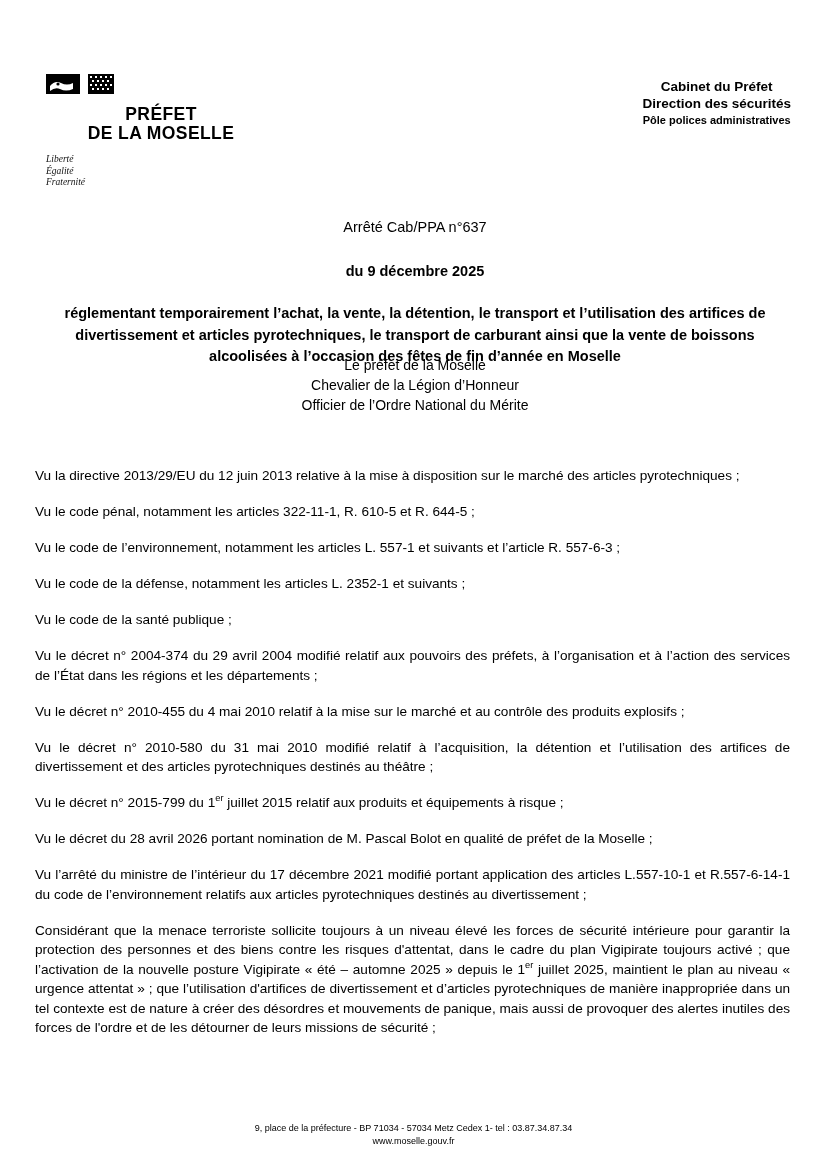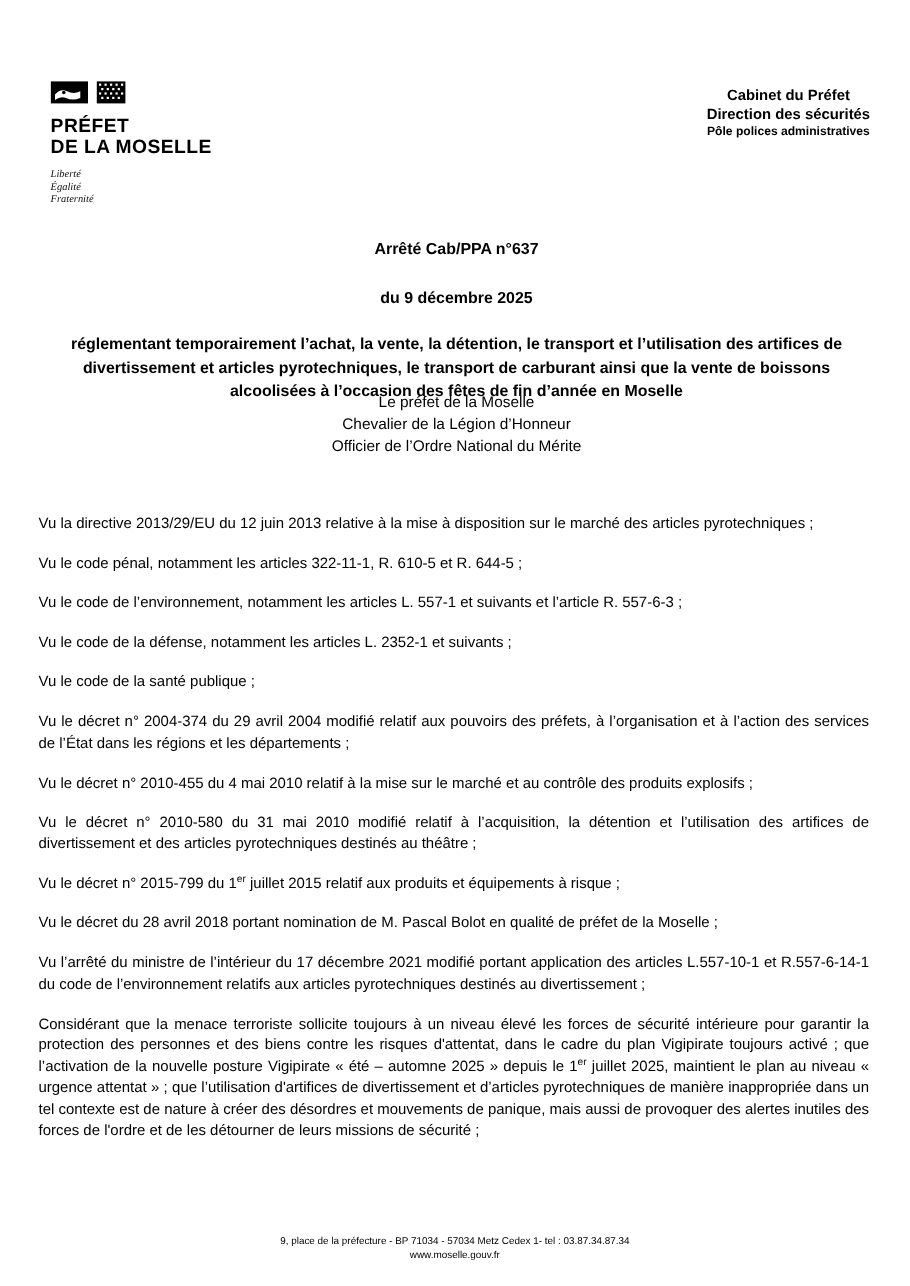--- a/index.html
+++ b/index.html
@@ -40,20 +40,21 @@
     display: block;
     margin-bottom: 7px;
   }
   .prefet-name {
     font-family: "Liberation Sans", sans-serif;
     font-weight: bold;
     font-size: 17.5px;
     line-height: 19px;
     letter-spacing: 0.4px;
     color: #000;
+    text-align: center;
   }
   .devise {
     margin-top: 11px;
     font-family: "Liberation Serif", serif;
     font-style: italic;
     font-size: 9.5px;
     line-height: 11.5px;
     color: #111;
   }
 
@@ -76,21 +77,21 @@
 
   
   .title-block {
     position: absolute;
     top: 218px;
     left: 40px;
     width: 750px;
     text-align: center;
   }
   .arrete-num {
-    font-weight: bold;
+    font-weight: normal;
     font-size: 14.5px;
     line-height: 18px;
   }
   .arrete-date {
     font-weight: bold;
     font-size: 14.5px;
     line-height: 18px;
     margin-top: 26px;
   }
   .arrete-object {
@@ -215,21 +216,21 @@
   <div class="body-block">
     <p class="para">Vu la directive 2013/29/EU du 12 juin 2013 relative à la mise à disposition sur le marché des articles pyrotechniques ;</p>
     <p class="para">Vu le code pénal, notamment les articles 322-11-1, R. 610-5 et R. 644-5 ;</p>
     <p class="para">Vu le code de l’environnement, notamment les articles L. 557-1 et suivants et l’article R. 557-6-3 ;</p>
     <p class="para">Vu le code de la défense, notamment les articles L. 2352-1 et suivants ;</p>
     <p class="para">Vu le code de la santé publique ;</p>
     <p class="para">Vu le décret n° 2004-374 du 29 avril 2004 modifié relatif aux pouvoirs des préfets, à l’organisation et à l’action des services de l’État dans les régions et les départements ;</p>
     <p class="para">Vu le décret n° 2010-455 du 4 mai 2010 relatif à la mise sur le marché et au contrôle des produits explosifs ;</p>
     <p class="para">Vu le décret n° 2010-580 du 31 mai 2010 modifié relatif à l’acquisition, la détention et l’utilisation des artifices de divertissement et des articles pyrotechniques destinés au théâtre ;</p>
     <p class="para"><span>Vu le décret n° 2015-799 du 1</span><sup>er</sup><span> juillet 2015 relatif aux produits et équipements à risque ;</span></p>
-    <p class="para">Vu le décret du 28 avril 2018 portant nomination de M. Pascal Bolot en qualité de préfet de la Moselle ;</p>
+    <p class="para">Vu le décret du 28 avril 2026 portant nomination de M. Pascal Bolot en qualité de préfet de la Moselle ;</p>
     <p class="para">Vu l’arrêté du ministre de l’intérieur du 17 décembre 2021 modifié portant application des articles L.557-10-1 et R.557-6-14-1 du code de l’environnement relatifs aux articles pyrotechniques destinés au divertissement ;</p>
     <p class="para"><span>Considérant que la menace terroriste sollicite toujours à un niveau élevé les forces de sécurité intérieure pour garantir la protection des personnes et des biens contre les risques d'attentat, dans le cadre du plan Vigipirate toujours activé ; que l’activation de la nouvelle posture Vigipirate « été – automne 2025 » depuis le 1</span><sup>er</sup><span> juillet 2025, maintient le plan au niveau « urgence attentat » ; que l’utilisation d'artifices de divertissement et d’articles pyrotechniques de manière inappropriée dans un tel contexte est de nature à créer des désordres et mouvements de panique, mais aussi de provoquer des alertes inutiles des forces de l'ordre et de les détourner de leurs missions de sécurité ;</span></p>
   </div>
 
   <div class="footer">
     <div>9, place de la préfecture - BP 71034 - 57034 Metz Cedex 1- tel : 03.87.34.87.34</div>
     <div>www.moselle.gouv.fr</div>
   </div>
 
 </div>

